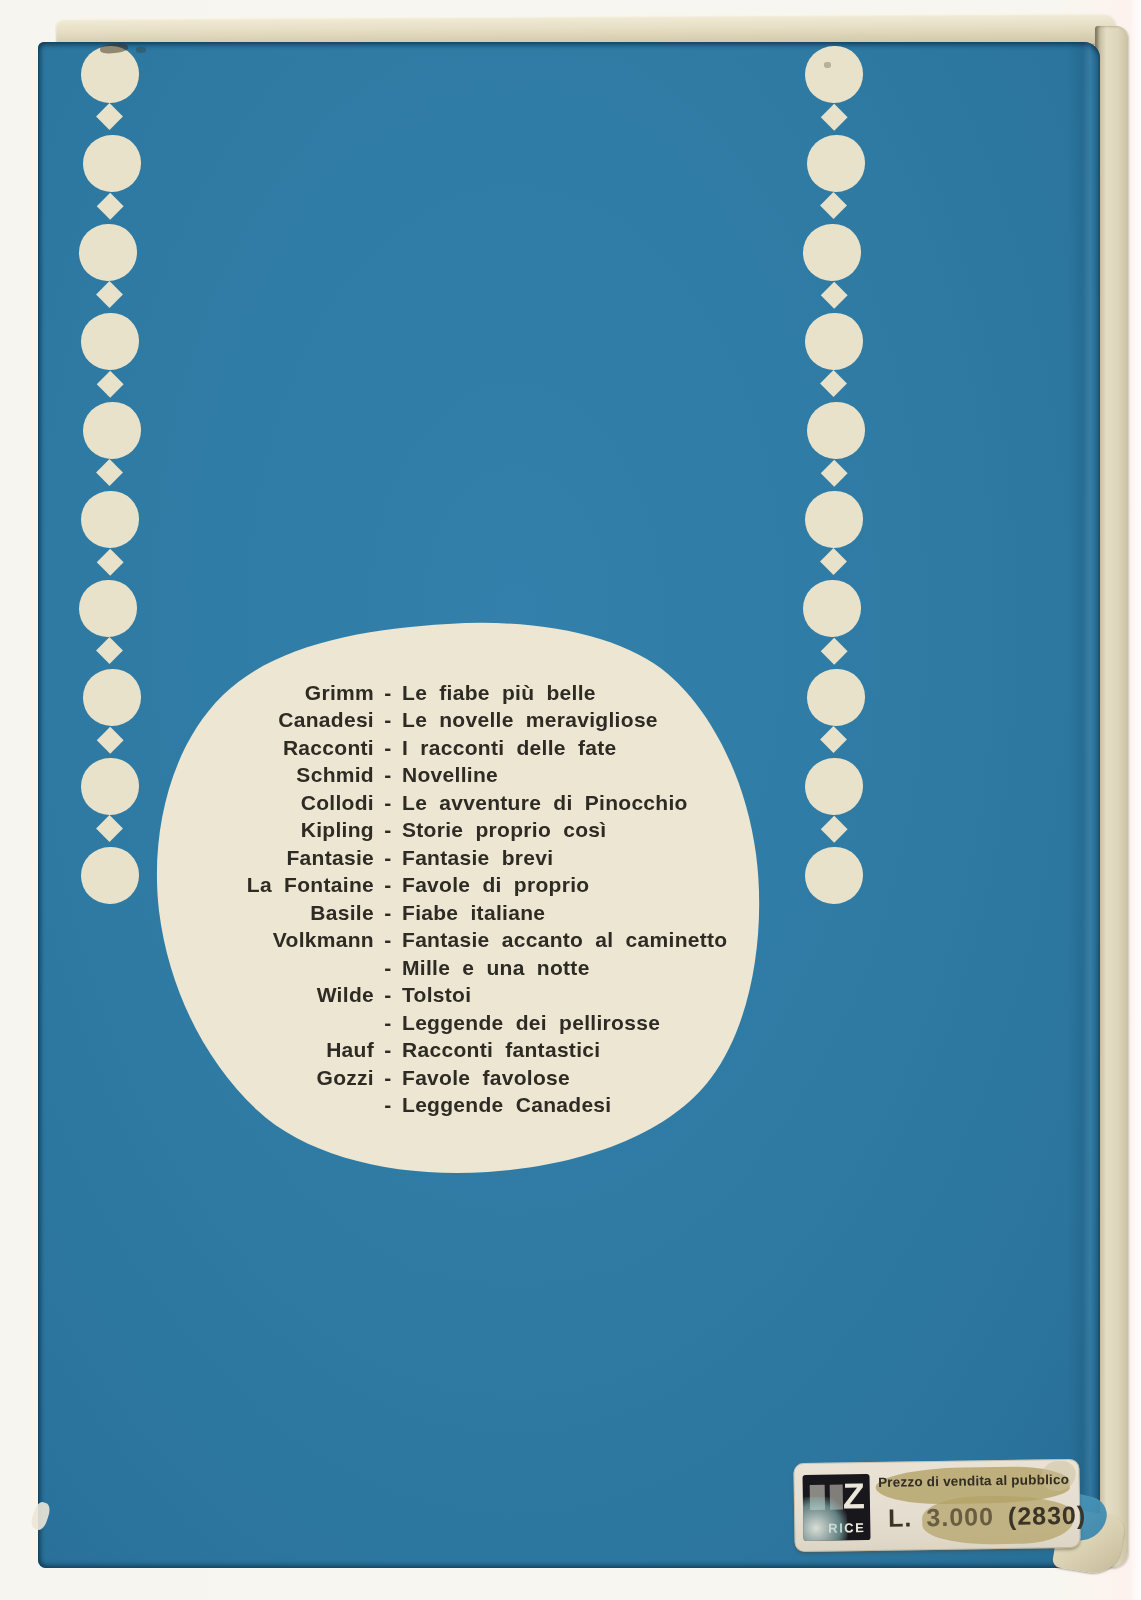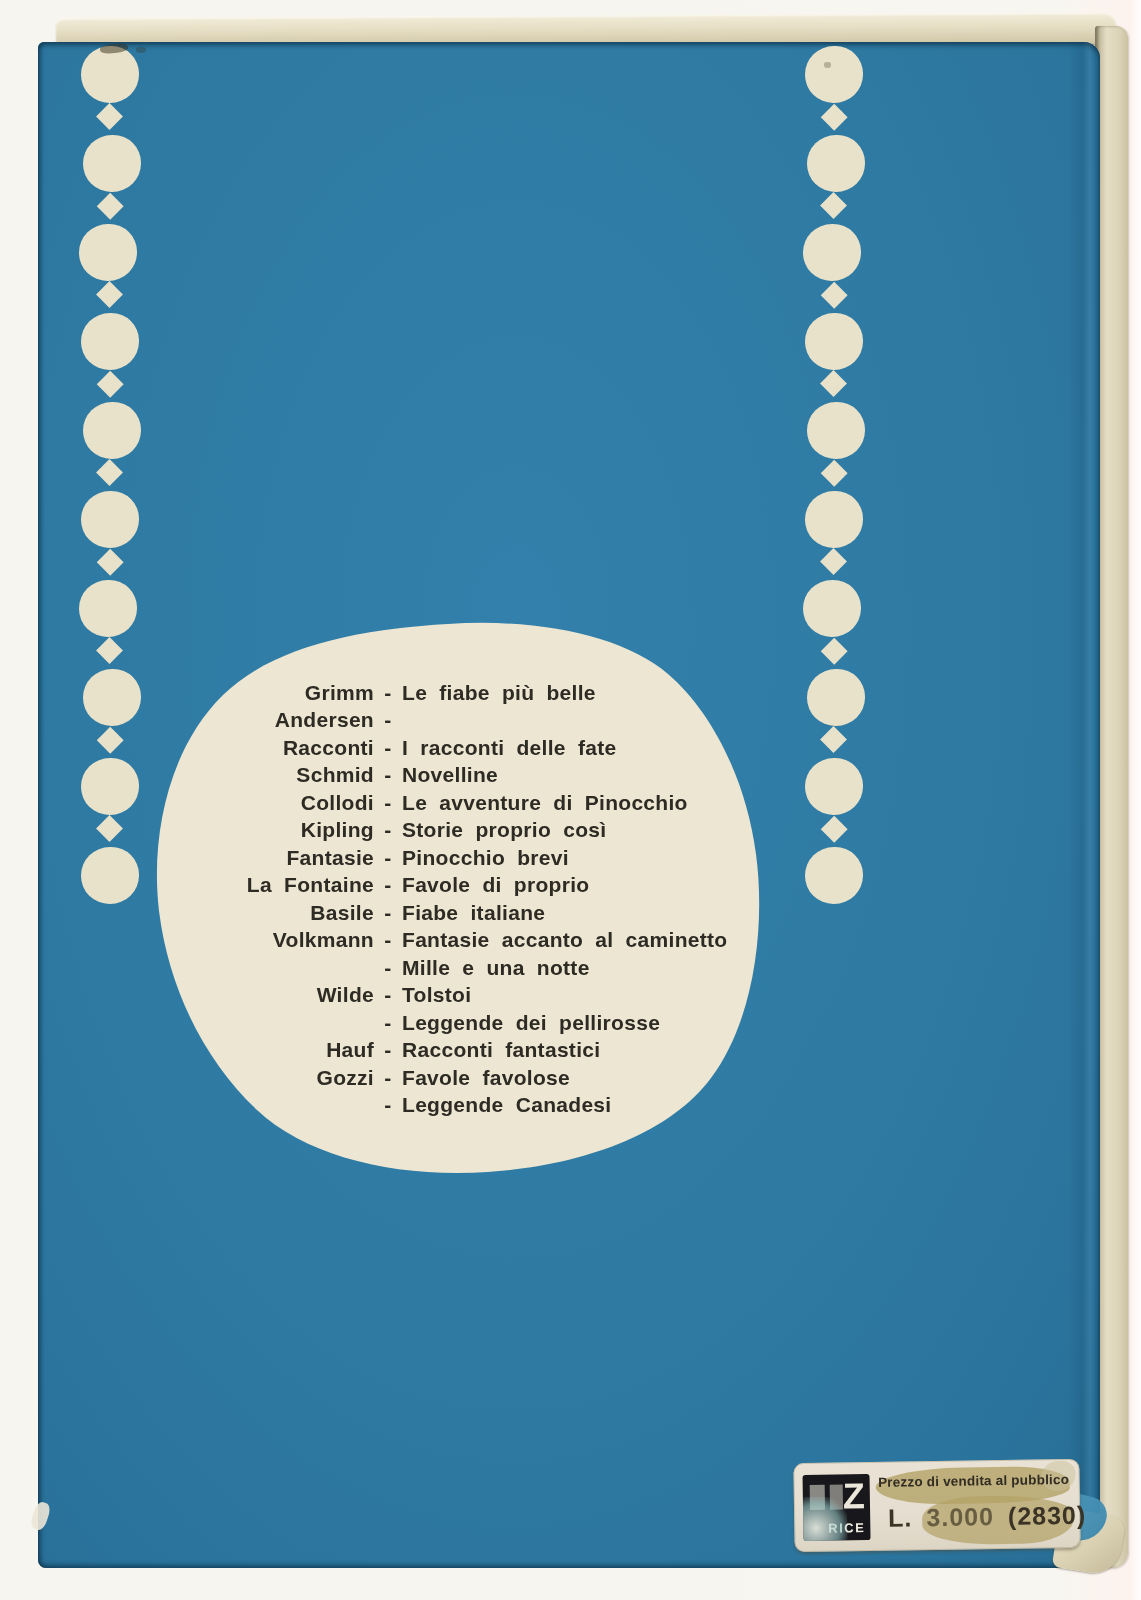--- a/index.html
+++ b/index.html
@@ -160,22 +160,23 @@
              C 127 30, 214 13, 302 8 Z" fill="#ece6d2"></path>
   </svg>
 
   <div class="list">
       <div class="row">
         <span class="author">Grimm</span>
         <span class="dash">-</span>
         <span class="title">Le fiabe più belle</span>
       </div>
       <div class="row">
-        <span class="author">Andersen</span>
-        <span class="dash">-</span>
+        <span class="author">Canadesi</span>
+        <span class="dash">-</span>
+        <span class="title">Le novelle meravigliose</span>
       </div>
       <div class="row">
         <span class="author">Racconti</span>
         <span class="dash">-</span>
         <span class="title">I racconti delle fate</span>
       </div>
       <div class="row">
         <span class="author">Schmid</span>
         <span class="dash">-</span>
         <span class="title">Novelline</span>
@@ -186,21 +187,21 @@
         <span class="title">Le avventure di Pinocchio</span>
       </div>
       <div class="row">
         <span class="author">Kipling</span>
         <span class="dash">-</span>
         <span class="title">Storie proprio così</span>
       </div>
       <div class="row">
         <span class="author">Fantasie</span>
         <span class="dash">-</span>
-        <span class="title">Pinocchio brevi</span>
+        <span class="title">Fantasie brevi</span>
       </div>
       <div class="row">
         <span class="author">La Fontaine</span>
         <span class="dash">-</span>
         <span class="title">Favole di proprio</span>
       </div>
       <div class="row">
         <span class="author">Basile</span>
         <span class="dash">-</span>
         <span class="title">Fiabe italiane</span>

